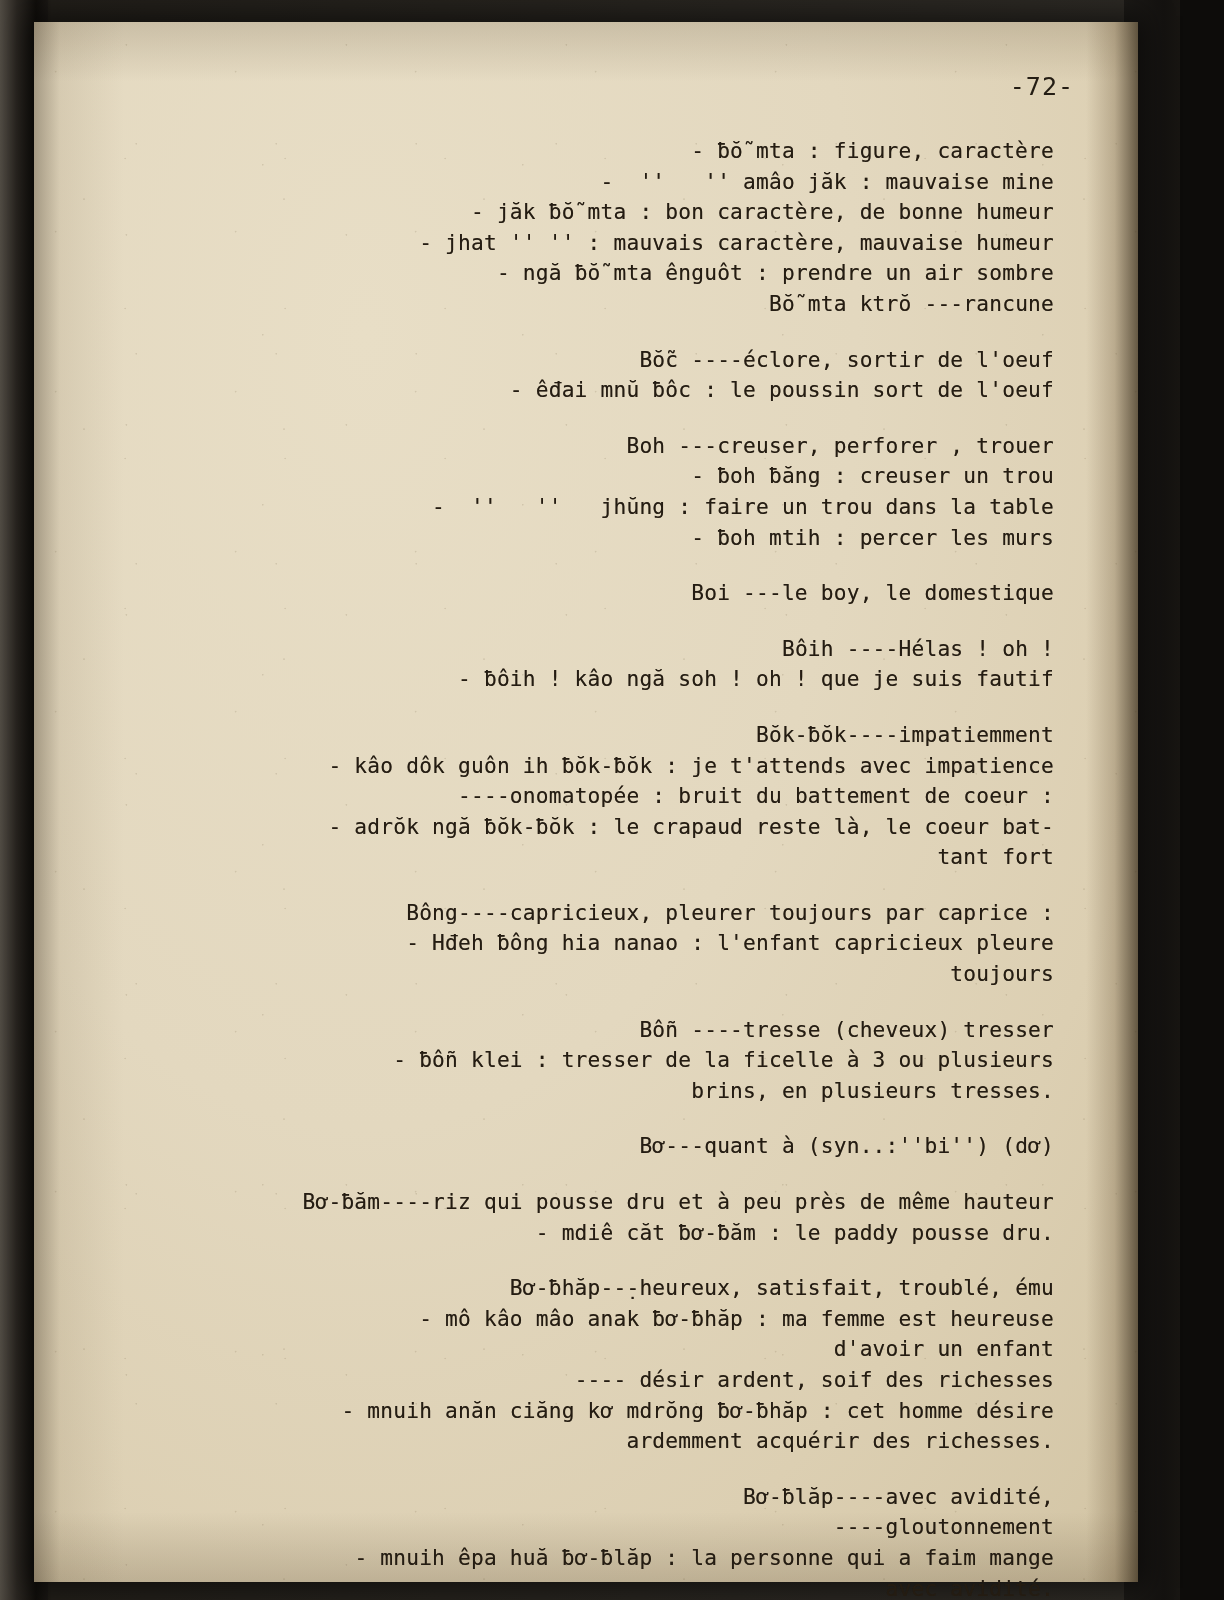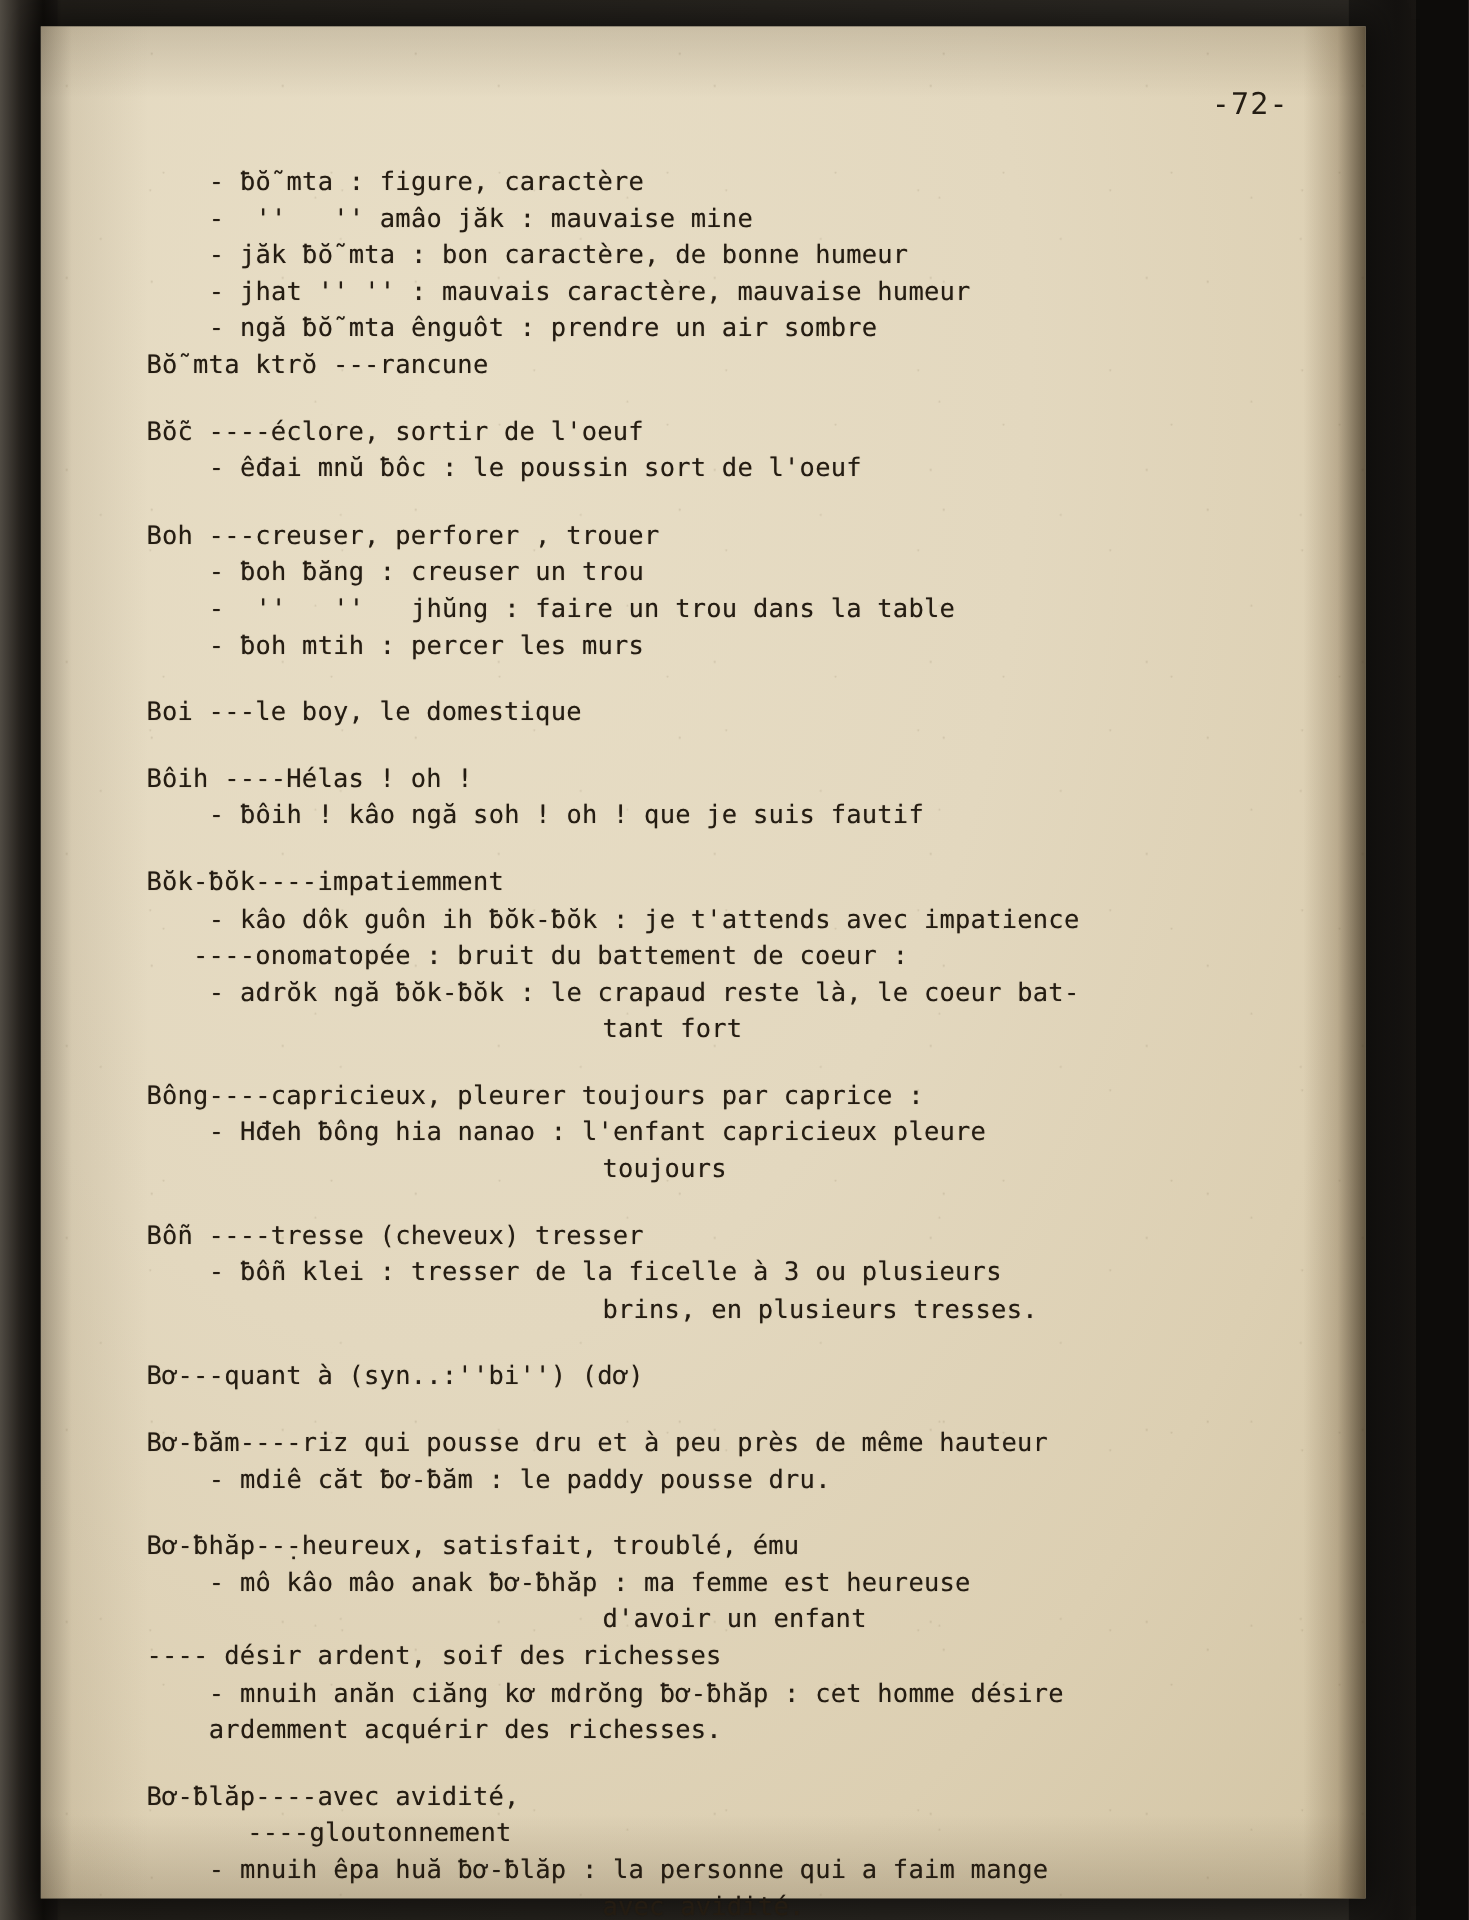--- a/index.html
+++ b/index.html
@@ -6,20 +6,21 @@
     margin: 0;
     padding: 0;
     background: #2b2b2b;
   }
   #page {
     position: relative;
     width: 1224px;
     height: 1600px;
     overflow: hidden;
     background: #f9a8d4;
+    text-align: right;
   }
   
   .surround {
     position: absolute;
     inset: 0;
     background:
       linear-gradient(90deg, #3a3732 0%, #2a2724 2.5%, #16140f 3.2%, #211e19 4.2%, #2d2a25 100%);
   }
   .spine-shadow {
     position: absolute;

